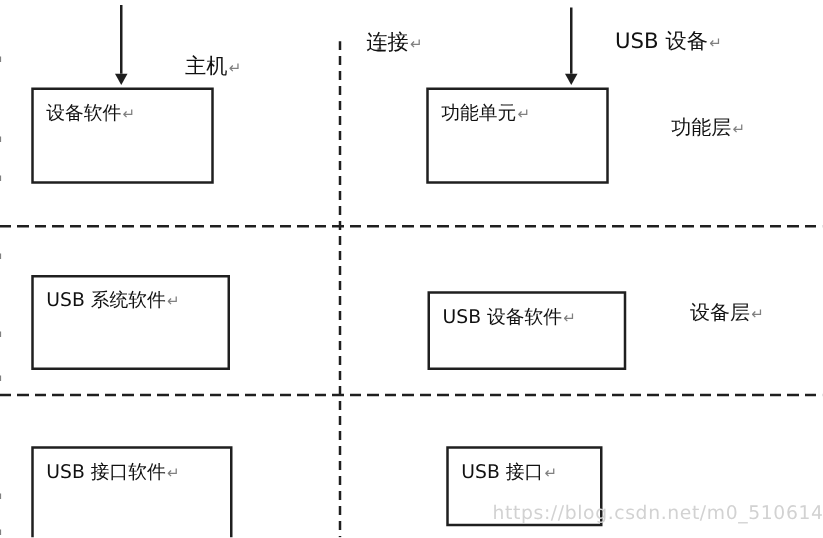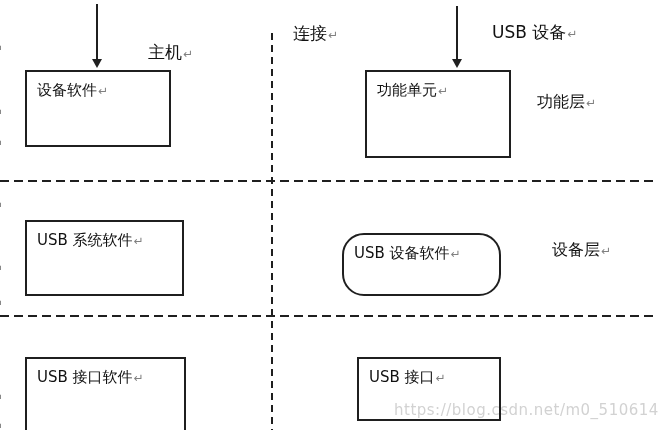--- a/index.html
+++ b/index.html
@@ -59,25 +59,25 @@
   .box {
     position: absolute;
     box-sizing: border-box;
     border: 2px solid var(--line);
     background: var(--background);
     padding: 9px 4px 0 10px;
     font-size: 15px;
     white-space: nowrap;
   }
   .box.client       { left: 25px;  top: 70px;  width: 146px; height: 77px; }
-  .box.function     { left: 341px; top: 70px;  width: 146px; height: 88px; margin-left: 24px; }
+  .box.function     { left: 341px; top: 70px;  width: 146px; height: 77px; }
   .box.usb-system   { left: 25px;  top: 220px; width: 159px; height: 76px; }
-  .box.usb-devsw    { left: 342px; top: 233px; width: 159px; height: 63px; border-radius: 22px; }
+  .box.usb-devsw    { left: 342px; top: 233px; width: 159px; height: 63px; }
   .box.usb-ifsw     { left: 25px;  top: 357px; width: 161px; height: 85px; }
-  .box.usb-if       { left: 357px; top: 357px; width: 144px; height: 64px; }
+  .box.usb-if       { left: 357px; top: 357px; width: 125px; height: 64px; }
   
   .toplabel { position: absolute; font-size: 17px; white-space: nowrap; }
   .toplabel.host    { left: 148px; top: 25px; margin-top: 16px; }
   .toplabel.conn    { left: 293px; top: 6px; margin-top: 16px; }
   .toplabel.usbdev  { left: 492px; top: 21px; }
   .layerlabel { position: absolute; font-size: 16px; white-space: nowrap; }
   .layerlabel.func { left: 537px; top: 92px; }
   .layerlabel.dev  { left: 552px; top: 240px; }
   .layerlabel.bus  { left: 537px; top: 377px; }
   

